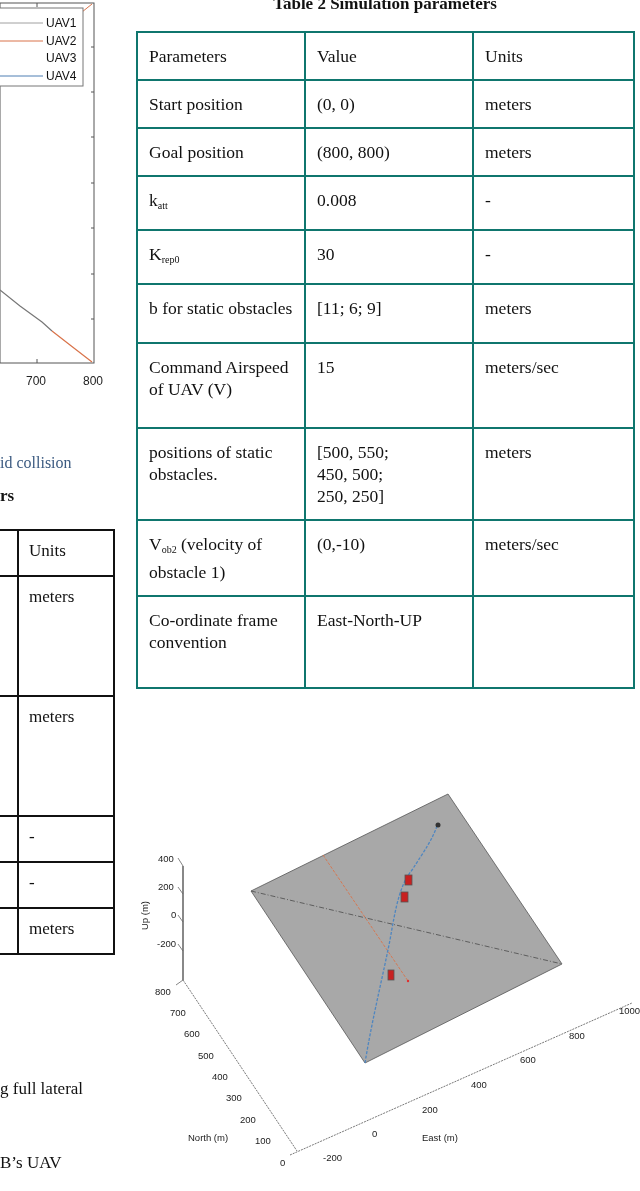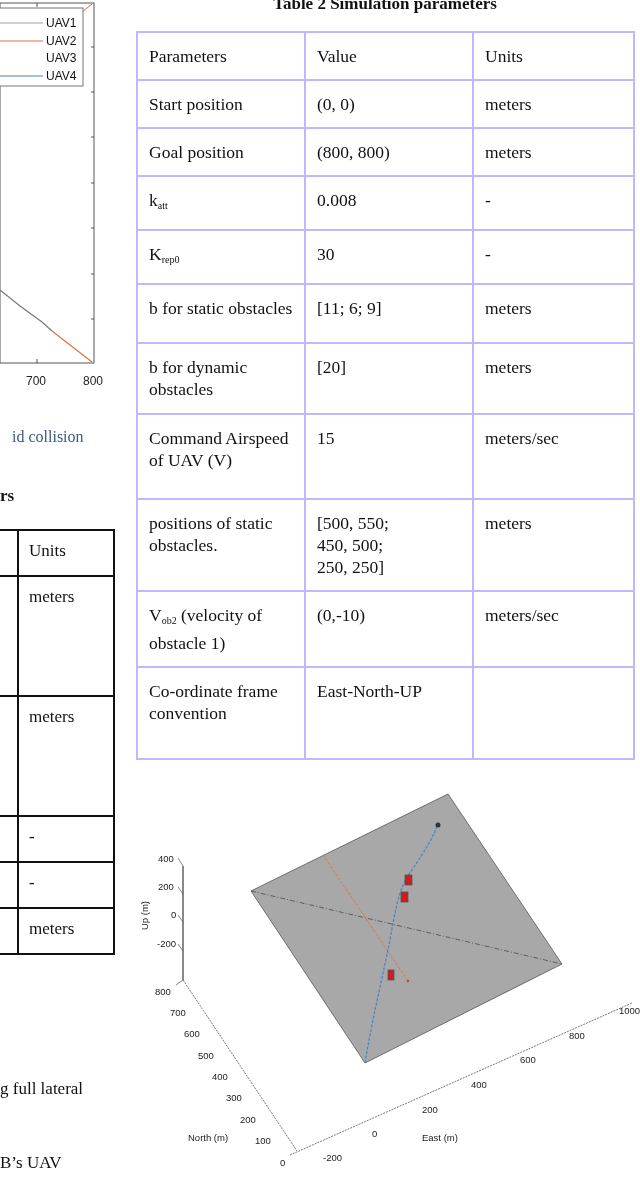--- a/index.html
+++ b/index.html
@@ -3,31 +3,31 @@
 <meta charset="utf-8">
 <style>
   html, body { margin:0; padding:0; background:#fff; }
   body { width:640px; height:1191px; position:relative; overflow:hidden;
          font-family:"Liberation Serif", serif; color:#111; }
   .abs { position:absolute; }
   
   #chart2d { left:0; top:0; width:110px; height:395px; }
   .legend-text { font-family:"Liberation Sans", sans-serif; font-size:12px; fill:#111; }
   .tick-text { font-family:"Liberation Sans", sans-serif; font-size:12px; fill:#222; }
-  .caption-frag { left:0; top:428px; font-size:16px; color:#3b5a80;margin-left:12px; }
+  .caption-frag { left:0; top:454px; font-size:16px; color:#3b5a80; }
   .heading-frag { left:0; top:486px; font-size:17px; font-weight:bold; }
   
   table.frag { position:absolute; left:-60px; top:529px; border-collapse:collapse; }
   table.frag td { border:2px solid #111; font-size:17px; vertical-align:top; padding:10px 10px; }
   table.frag td.c1 { width:55px; }
   table.frag td.c2 { width:74px; }
   
   .tbl-title { left:130px; top:-6px; width:510px; text-align:center; font-weight:bold; font-size:17px; }
   table.main { position:absolute; left:136px; top:31px; border-collapse:collapse; width:499px; }
-  table.main td { border:2px solid #c4b5fd; font-size:17.5px; vertical-align:top; padding:12px 11px; line-height:22px; }
+  table.main td { border:2px solid #0f766e; font-size:17.5px; vertical-align:top; padding:12px 11px; line-height:22px; }
   table.main td.p { width:144px; }
   table.main td.v { width:144px; }
   sub { font-size:10px; vertical-align:-3px;font-family:Liberation Serif, serif; }
   
   .body-frag { left:0; top:1028px; font-size:17px; line-height:24.5px; white-space:pre; }
   .ax3d { font-family:"Liberation Sans", sans-serif; font-size:9.5px; fill:#222; }
 </style>
 </head>
 <body>
 
@@ -118,25 +118,20 @@
     <td>-</td>
   </tr>
   <tr style="height:47px">
     <td class="p"><span>K</span><sub>rep0</sub></td>
     <td class="v">30</td>
     <td>-</td>
   </tr>
   <tr style="height:59px">
     <td class="p">b for static obstacles</td>
     <td class="v">[11; 6; 9]</td>
-    <td>meters</td>
-  </tr>
-  <tr style="height:71px">
-    <td class="p">b for dynamic obstacles</td>
-    <td class="v">[20]</td>
     <td>meters</td>
   </tr>
   <tr style="height:85px">
     <td class="p">Command Airspeed of UAV (V)</td>
     <td class="v">15</td>
     <td>meters/sec</td>
   </tr>
   <tr style="height:92px">
     <td class="p">positions of static obstacles.</td>
     <td class="v">

